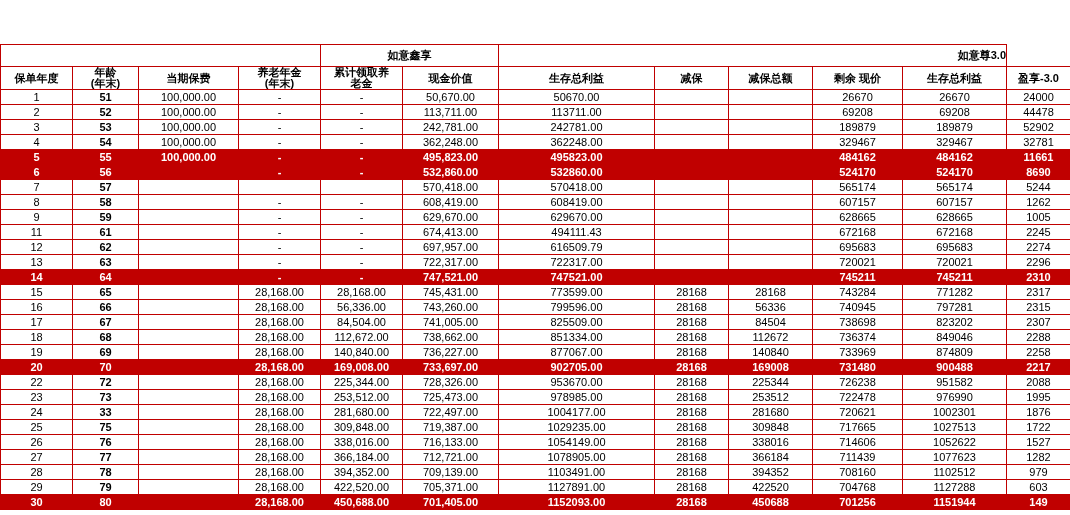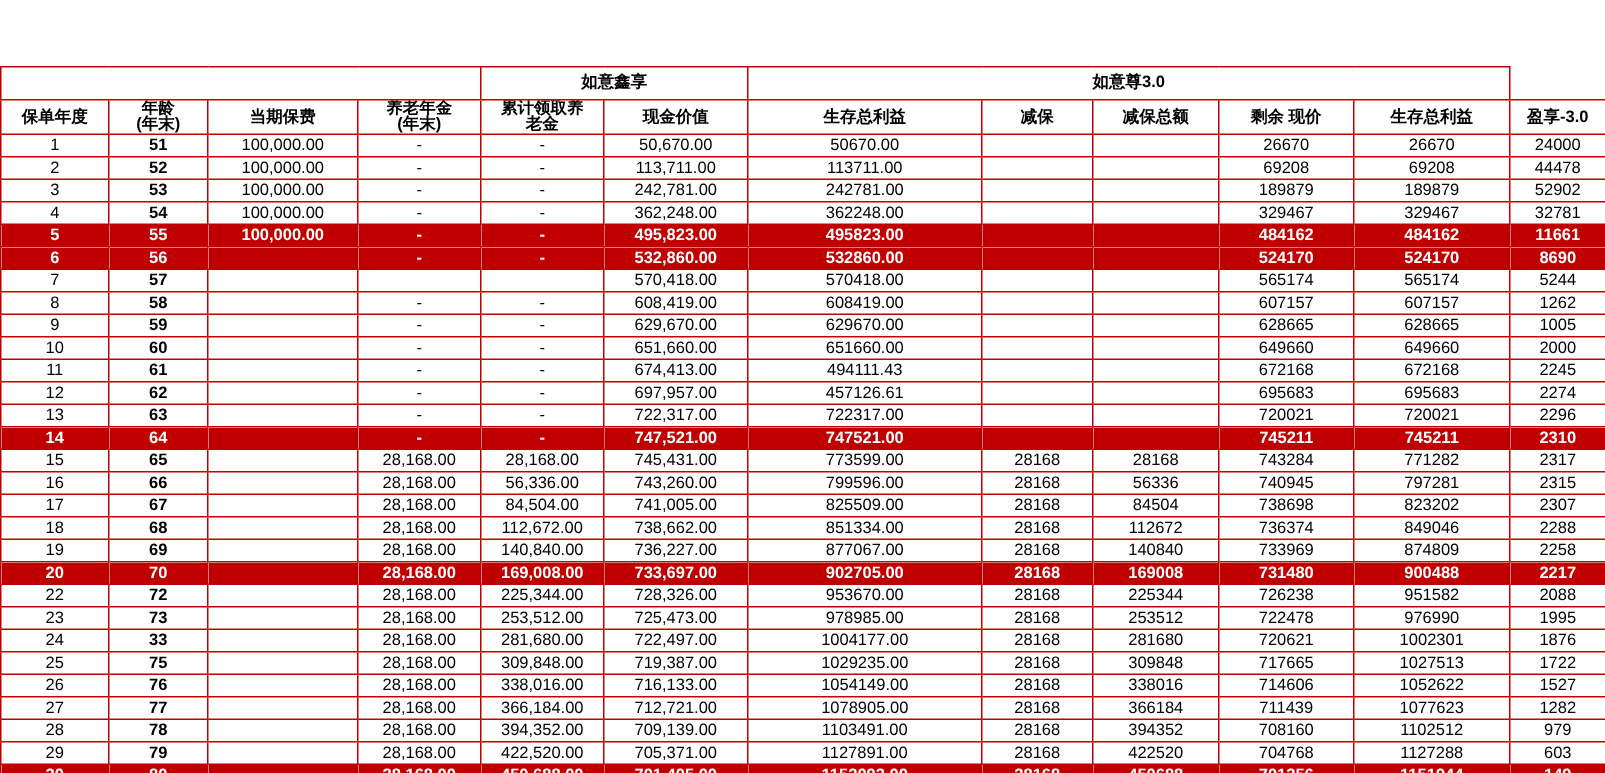--- a/index.html
+++ b/index.html
@@ -97,21 +97,21 @@
       <col style="width:74px">
       <col style="width:84px">
       <col style="width:90px">
       <col style="width:104px">
       <col style="width:64px">
     </colgroup>
     <thead>
       <tr>
           <td colspan="4" class="grp-blank" style="height: 22px;"></td>
           <td colspan="2" class="grp-yellow" style="height: 22px;">如意鑫享</td>
-          <td colspan="5" class="grp-blue" style="height: 22px;">如意尊3.0</td>
+          <td colspan="5" class="grp-blue" style="height: 22px; text-align: right;">如意尊3.0</td>
         </tr>
       <tr>
           <td class="hdr">保单年度</td>
           <td class="hdr">年龄<br>(年末)</td>
           <td class="hdr">当期保费</td>
           <td class="hdr">养老年金<br>(年末)</td>
           <td class="hdr">累计领取养<br>老金</td>
           <td class="hdr-white">现金价值</td>
           <td class="hdr">生存总利益</td>
           <td class="hdr">减保</td>
@@ -242,55 +242,41 @@
           <td class="c-plain">-</td>
           <td class="c-cash">629,670.00</td>
           <td class="c-benefit">629670.00</td>
           <td class="c-blue"></td>
           <td class="c-blue"></td>
           <td class="c-blue">628665</td>
           <td class="c-blue-b">628665</td>
           <td class="c-yx">1005</td>
         </tr>
         <tr>
-          <td class="c-yearidx">10</td>
-          <td class="c-age">60</td>
-          <td class="c-prem"></td>
-          <td class="c-plain">-</td>
-          <td class="c-plain">-</td>
-          <td class="c-cash">651,660.00</td>
-          <td class="c-benefit">651660.00</td>
-          <td class="c-blue"></td>
-          <td class="c-blue"></td>
-          <td class="c-blue">649660</td>
-          <td class="c-blue-b">649660</td>
-          <td class="c-yx">2000</td>
-        </tr>
-        <tr>
           <td class="c-yearidx">11</td>
           <td class="c-age">61</td>
           <td class="c-prem"></td>
           <td class="c-plain">-</td>
           <td class="c-plain">-</td>
           <td class="c-cash">674,413.00</td>
           <td class="c-benefit">494111.43</td>
           <td class="c-blue"></td>
           <td class="c-blue"></td>
           <td class="c-blue">672168</td>
           <td class="c-blue-b">672168</td>
           <td class="c-yx">2245</td>
         </tr>
         <tr>
           <td class="c-yearidx">12</td>
           <td class="c-age">62</td>
           <td class="c-prem"></td>
           <td class="c-plain">-</td>
           <td class="c-plain">-</td>
           <td class="c-cash">697,957.00</td>
-          <td class="c-benefit">457126.61</td>
+          <td class="c-benefit">616509.79</td>
           <td class="c-blue"></td>
           <td class="c-blue"></td>
           <td class="c-blue">695683</td>
           <td class="c-blue-b">695683</td>
           <td class="c-yx">2274</td>
         </tr>
         <tr>
           <td class="c-yearidx">13</td>
           <td class="c-age">63</td>
           <td class="c-prem"></td>

